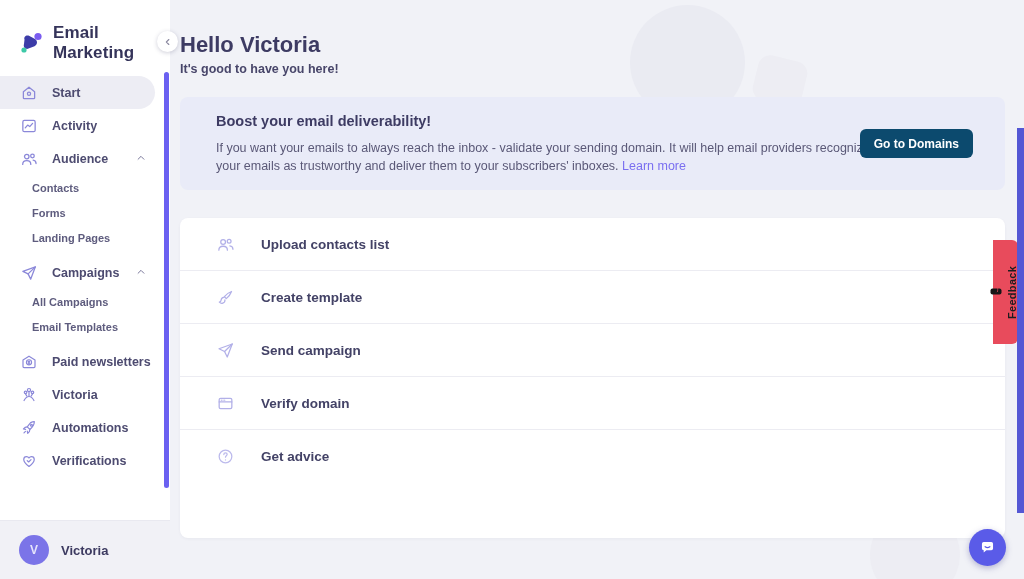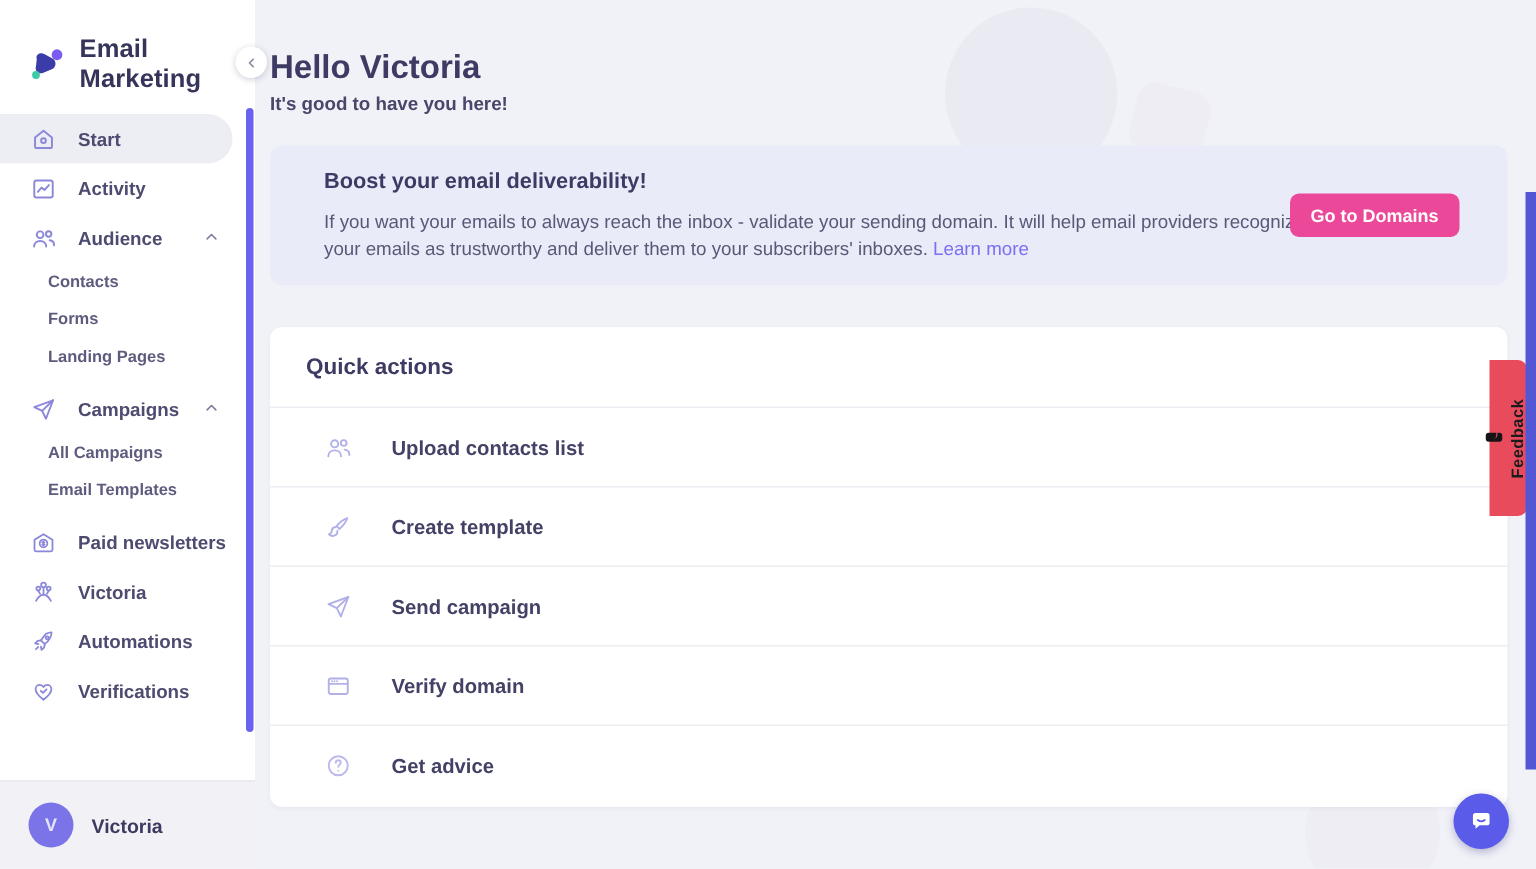--- a/index.html
+++ b/index.html
@@ -31,21 +31,21 @@
   .deco-square-1 { position:absolute; left:585px; top:58px; width:50px; height:46px; border-radius:12px; background:#ededf3; transform:rotate(14deg); }
   .deco-circle-2 { position:absolute; left:700px; top:510px; width:90px; height:90px; border-radius:50%; background:#ededf3; }
 
   .page-title { position:absolute; left:10px; top:32px; font-size:22px; font-weight:bold; color:#3d3b63; }
   .page-subtitle { position:absolute; left:10px; top:62px; font-size:12.5px; font-weight:600; color:#48466a; }
 
   .banner { position:absolute; left:10px; top:97px; width:825px; height:93px; background:#e9ebf8; border-radius:8px; }
   .banner-title { position:absolute; left:36px; top:16px; font-size:14.5px; font-weight:bold; color:#3d3b63; }
   .banner-body { position:absolute; left:36px; top:42px; width:655px; font-size:12.5px; line-height:18px; color:#5a5877; }
   .banner-link { color:#7a6ff0; text-decoration:none; cursor:pointer; }
-  .banner-btn { position:absolute; right:32px; top:32px; height:29px; padding:0 14px; background:#ec4899; border:none; border-radius:6px; color:#ffffff; font-size:12px; font-weight:600; font-family:"Liberation Sans",sans-serif; cursor:pointer; }
+  .banner-btn { position:absolute; right:32px; top:32px; height:29px; padding:0 14px; background:#0c4a6e; border:none; border-radius:6px; color:#ffffff; font-size:12px; font-weight:600; font-family:"Liberation Sans",sans-serif; cursor:pointer; }
 
   .card { position:absolute; left:10px; top:218px; width:825px; height:320px; background:#ffffff; border-radius:8px; box-shadow:0 1px 3px rgba(80,80,120,.06); }
   .card-header { height:54px; display:flex; align-items:center; padding-left:24px; border-bottom:1px solid #ececf2; }
   .card-title { font-size:15px; font-weight:bold; color:#3d3b63; }
   .qa-row { height:53px; display:flex; align-items:center; padding-left:36px; gap:26px; border-bottom:1px solid #ececf2; cursor:pointer; }
   .qa-row:last-child { border-bottom:none; }
   .qa-ico { width:19px; height:19px; flex:0 0 19px; }
   .qa-label { font-size:13.5px; font-weight:600; color:#434266; }
 
   
@@ -219,23 +219,20 @@
   <div class="banner">
     <div class="banner-title">Boost your email deliverability!</div>
     <div class="banner-body">
       <span>If you want your emails to always reach the inbox - validate your sending domain. It will help email providers recognize your emails as trustworthy and deliver them to your subscribers' inboxes.</span>
       <a class="banner-link">Learn more</a>
     </div>
     <button class="banner-btn">Go to Domains</button>
   </div>
 
   <div class="card">
-    <div class="card-header">
-      <span class="card-title">Quick actions</span>
-    </div>
 
     <div class="qa-row">
       <span class="qa-ico">
         <svg viewBox="0 0 24 24" width="19" height="19" fill="none" stroke="#b2b0e8" stroke-width="1.6" stroke-linecap="round" stroke-linejoin="round">
             <circle cx="9" cy="8.7" r="3"></circle>
             <path d="M3.6 19.2 c0-3.1 2.4-5 5.4-5 s5.4 1.9 5.4 5"></path>
             <circle cx="16.6" cy="8" r="2.4"></circle>
             <path d="M17.5 13.6 c2.4.3 3.9 2 3.9 4.4"></path>
           </svg>
       </span>

